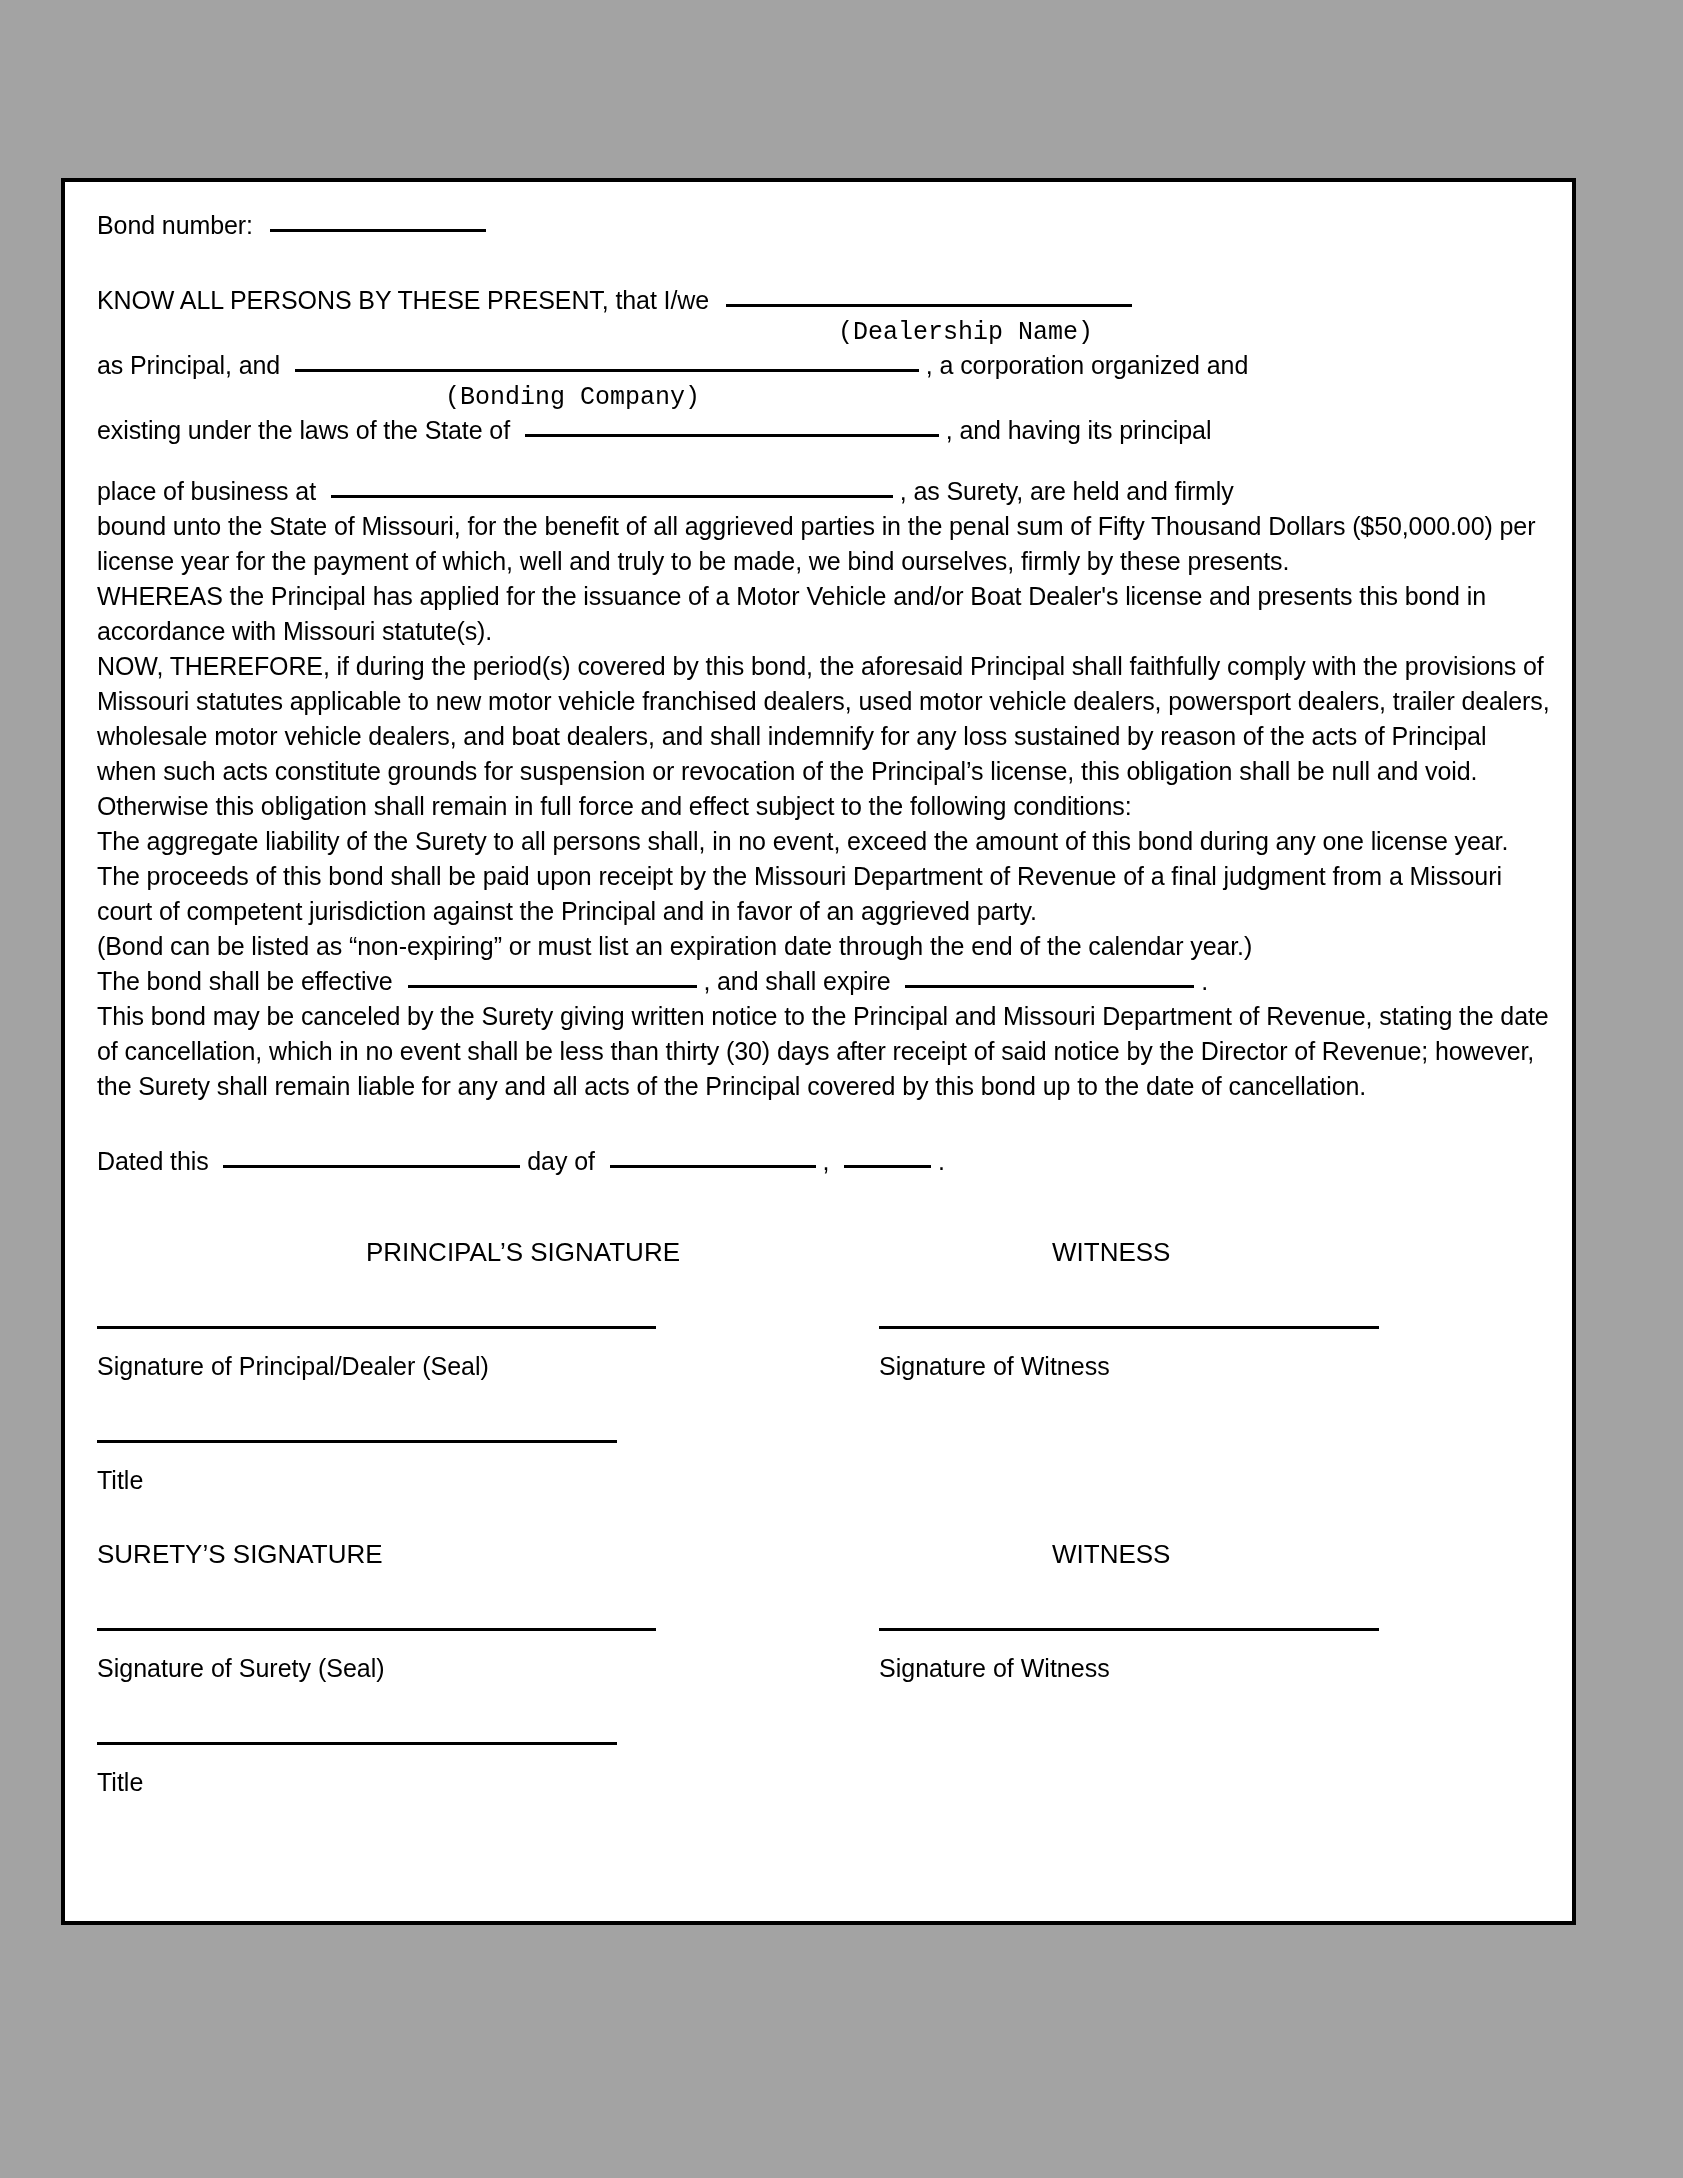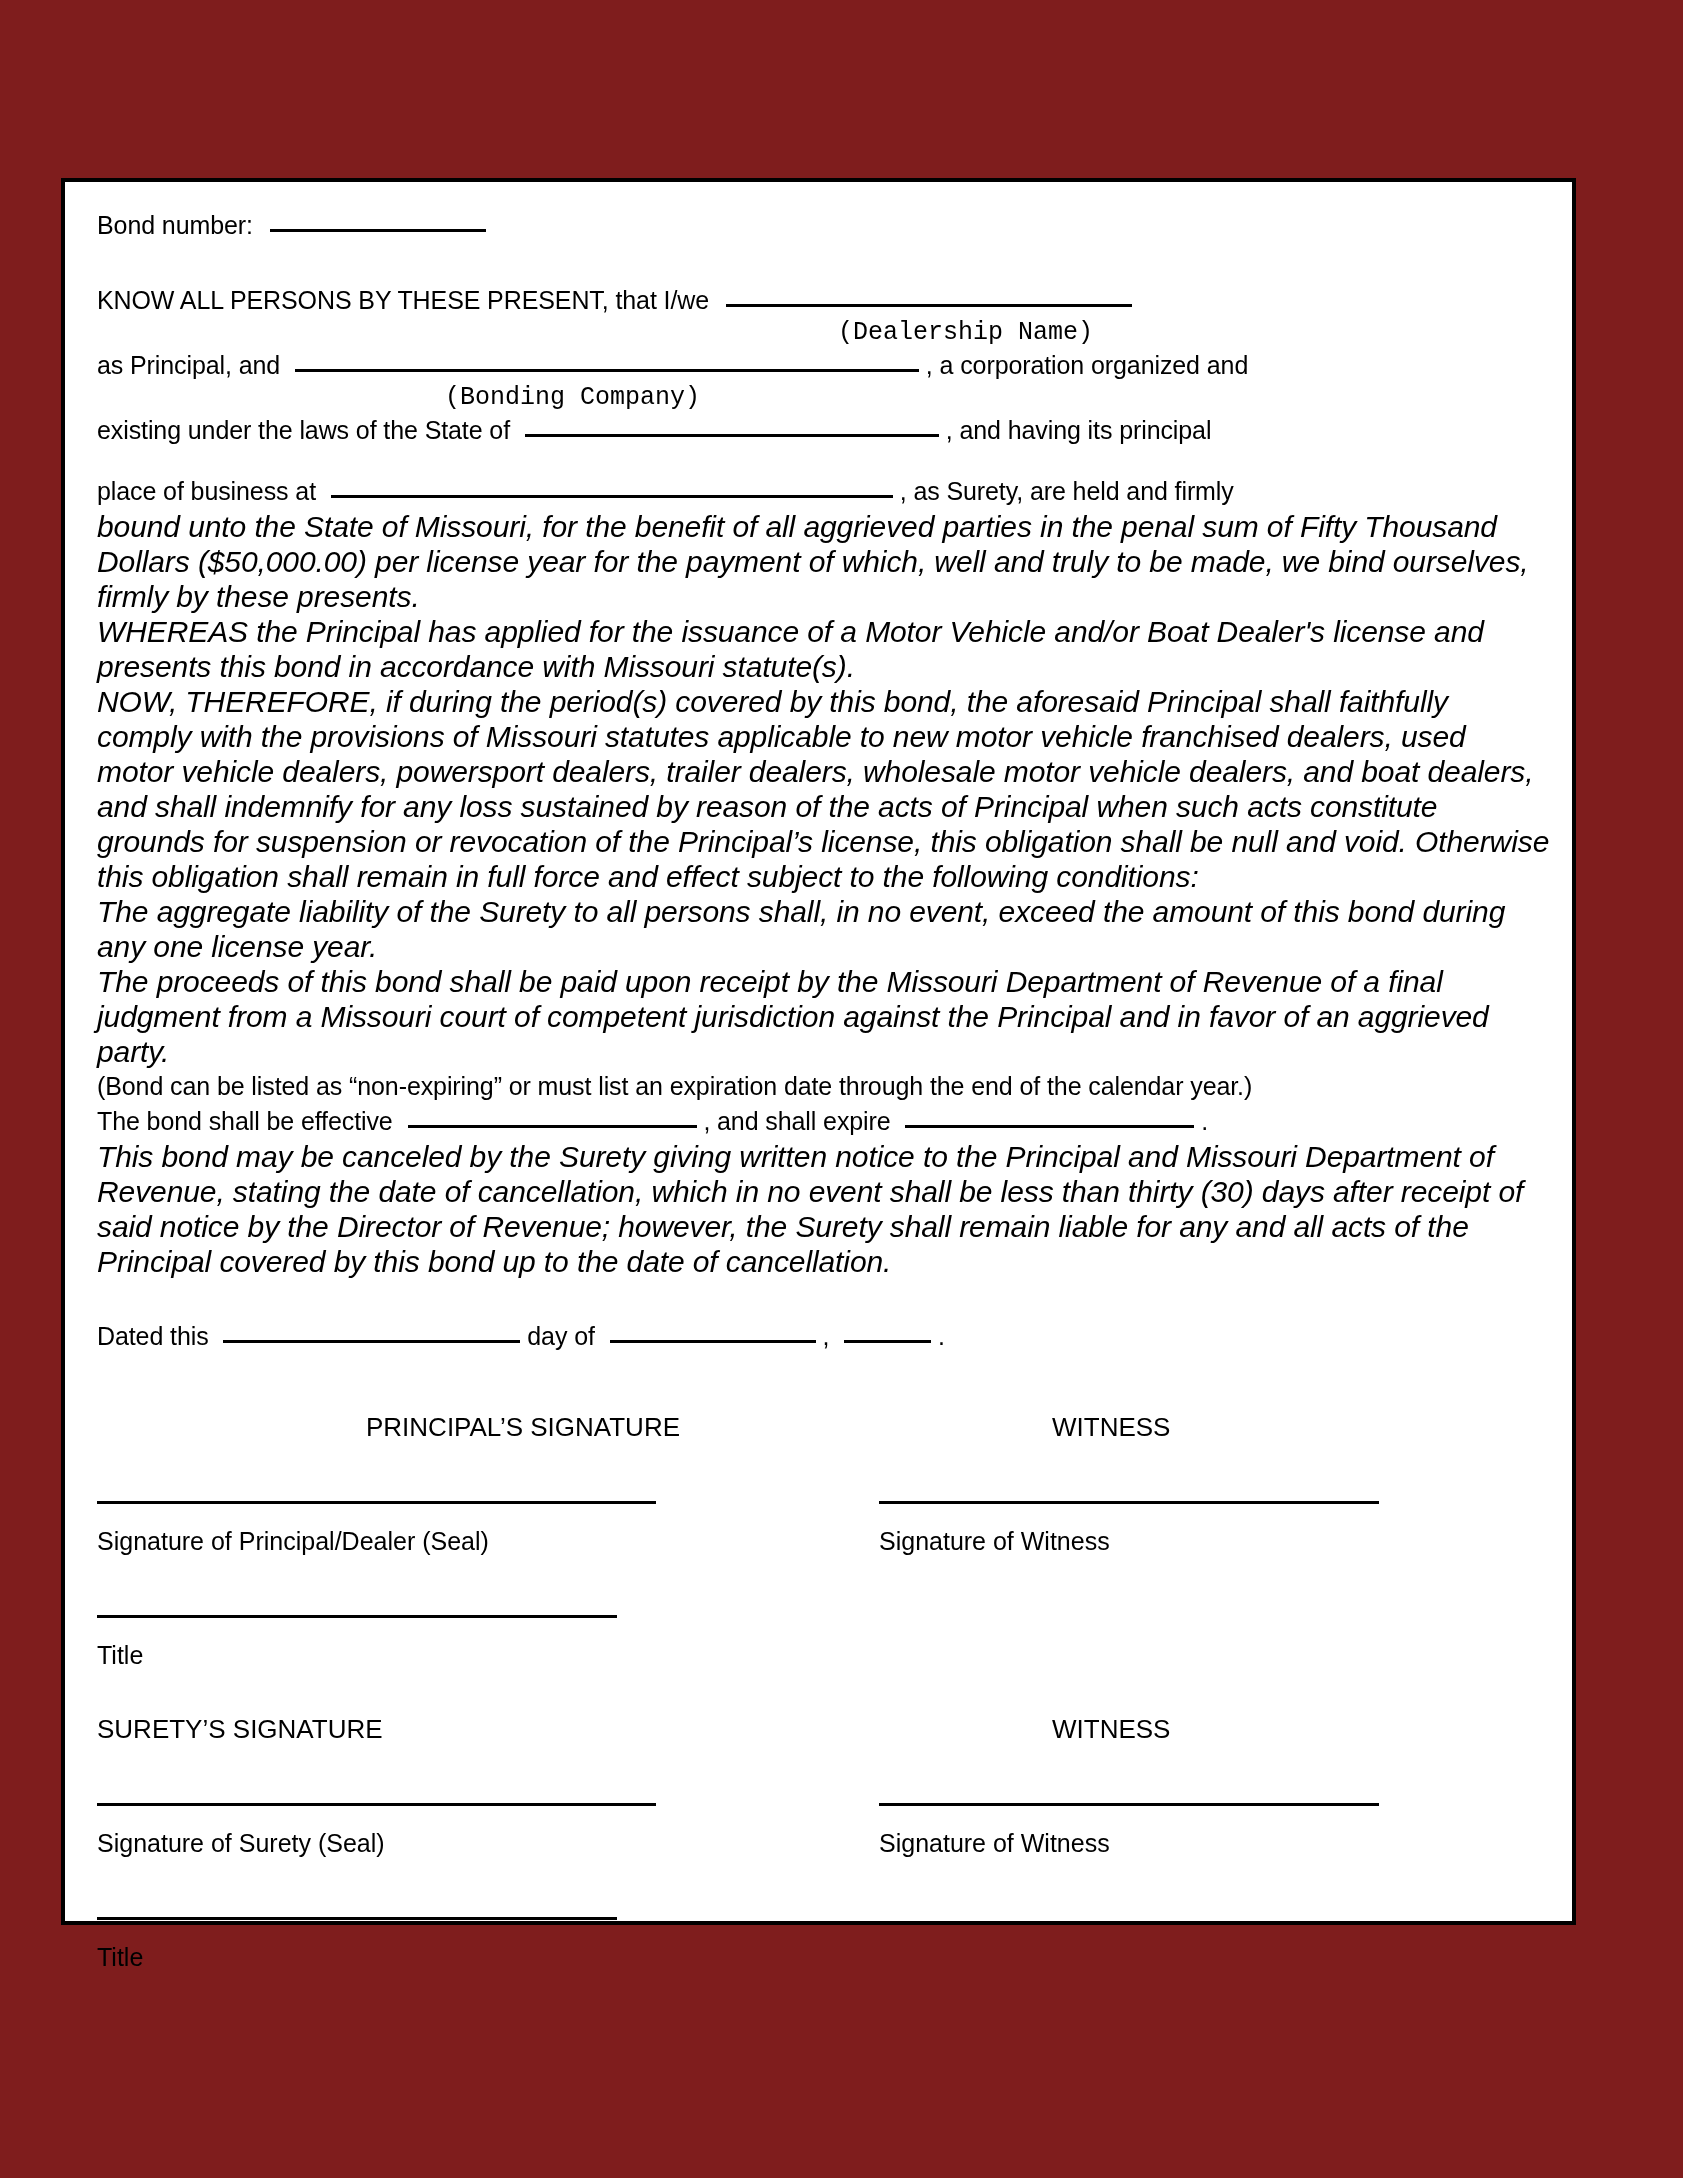--- a/index.html
+++ b/index.html
@@ -15,21 +15,21 @@
     color: #000000;
     position: relative;
     overflow: hidden;
   }
 
   .page {
     position: absolute;
     left: 0; top: 0;
     width: 1683px;
     height: 2178px;
-    background: #7f1d1d;
+    background: #a3a3a3;
   }
 
   
   .form-box {
     position: absolute;
     left: 61px;
     top: 178px;
     width: 1515px;
     height: 1747px;
     border: 4px solid #000000;
@@ -47,25 +47,24 @@
 
   .line {
     font-size: 25px;
     line-height: 35px;
     letter-spacing: -0.1px;
     white-space: nowrap;
     color: #000;
   }
 
   .para {
-    font-size: 30px;
+    font-size: 25px;
     line-height: 35px;
     letter-spacing: -0.1px;
     color: #000;
-    font-style: italic;
   }
 
   
   .blank {
     display: inline-block;
     border-bottom: 3px solid #000;
     vertical-align: 2px;
     height: 20px;
   }
   .gap-md { height: 26px; }

